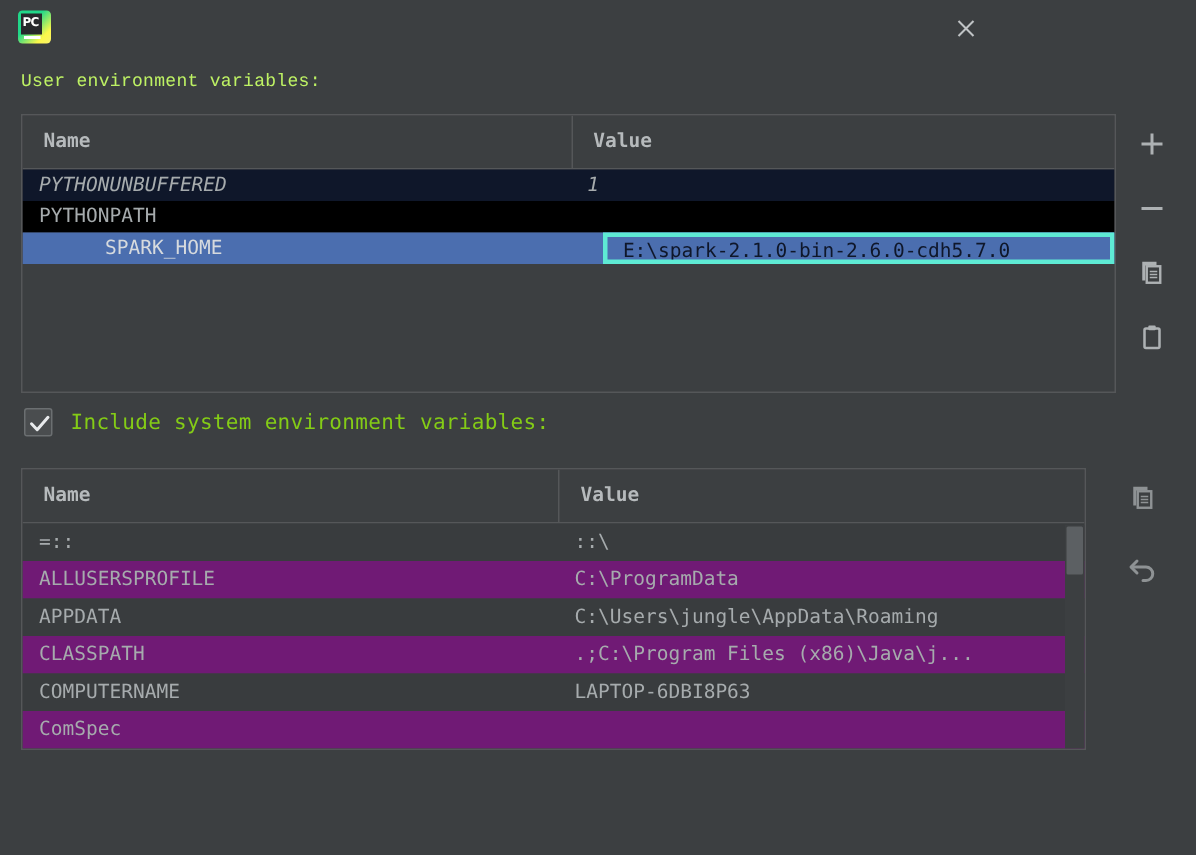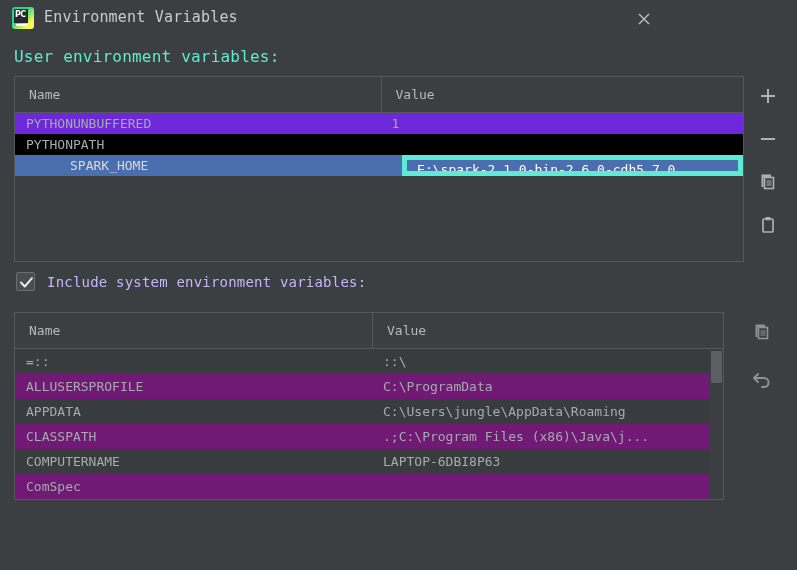--- a/index.html
+++ b/index.html
@@ -83,40 +83,42 @@
     display: flex;
     align-items: center;
     justify-content: center;
     color: #c0c3c5;
   }
 
   
   .section-label {
     position: absolute;
     left: 14px;
-    font-size: 16px;
-    color: #5eead4;
+    font-size: 12px;
+    color: #bef264;
     letter-spacing: 0.2px;
+    font-family: Liberation Mono, monospace;
   }
   #user-label { top: 47px; }
 
   
   .table {
     position: absolute;
     border: 1px solid #555759;
     background: #3c3f41;
     overflow: hidden;
   }
 
   .tbl-header {
     display: flex;
     height: 36px;
     background: #3c3f41;
     border-bottom: 1px solid #555759;
     align-items: center;
+    font-weight: bold;
   }
   .tbl-header .th {
     font-size: 13px;
     color: #b6babc;
     padding-left: 14px;
     height: 100%;
     display: flex;
     align-items: center;
   }
   .tbl-header .th.col-val {
@@ -141,35 +143,35 @@
     line-height: 21px;
   }
 
   
   #user-table { left: 14px; top: 76px; width: 730px; height: 186px; }
   #user-table .th.col-name { width: 366px; }
   #user-table .th.col-val  { width: 363px; }
   #user-table .trow .c-name { width: 366px; }
   #user-table .trow .c-val  { width: 363px; }
 
-  #user-table .trow.alt   { background: #6d28d9; }
+  #user-table .trow.alt   { background: #0f172a; font-style: italic; }
   #user-table .trow.plain { background: #000000; }
 
   #user-table .trow.selected {
     background: #4b6eaf;
     color: #d6dade;
     padding-left: 44px;
   }
   #user-table .trow.selected .c-val {
     background: #4b6eaf;
-    border: 5px solid #5eead4;
+    border: 3px solid #5eead4;
     height: 21px;
     line-height: 19px;
     padding-left: 10px;
-    color: #ffffff;
+    color: #0f172a;
   }
 
   
   .chk-row {
     position: absolute;
     left: 16px; top: 272px;
     display: flex;
     align-items: center;
   }
   .chk-box {
@@ -177,21 +179,21 @@
     border: 1px solid #6b6f71;
     border-radius: 2px;
     background: #4a4d4f;
     position: relative;
     margin-right: 12px;
     flex: 0 0 auto;
   }
   .chk-box svg { position: absolute; left: 2px; top: 2px; }
   .chk-label {
     font-size: 14px;
-    color: #c4b5fd;
+    color: #84cc16;
     letter-spacing: 0.2px;
   }
 
   
   #sys-table { left: 14px; top: 312px; width: 710px; height: 188px; }
   #sys-table .th.col-name { width: 357px; }
   #sys-table .th.col-val  { width: 351px; }
   #sys-table .trow .c-name { width: 357px; }
   #sys-table .trow .c-val  { width: 351px; }
   #sys-table .trow.alt   { background: #701a75; }
@@ -247,21 +249,20 @@
 </head>
 <body>
 
 <div class="dialog">
 
   <div class="titlebar">
     <div class="app-icon">
       <span class="pc">PC</span>
       <span class="bar"></span>
     </div>
-    <div class="title-text">Environment Variables</div>
     <div class="close-btn">
       <svg width="14" height="14" viewBox="0 0 14 14">
         <path d="M2 2 L12 12 M12 2 L2 12" stroke="#c0c3c5" stroke-width="1.4" fill="none"></path>
       </svg>
     </div>
   </div>
 
   <div class="section-label" id="user-label">User environment variables:</div>
 
   <div class="table" id="user-table">

